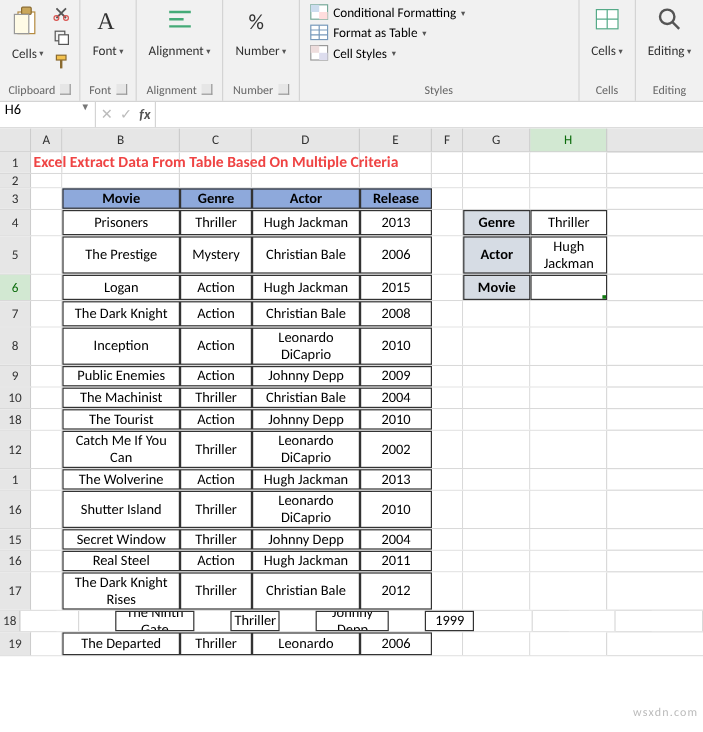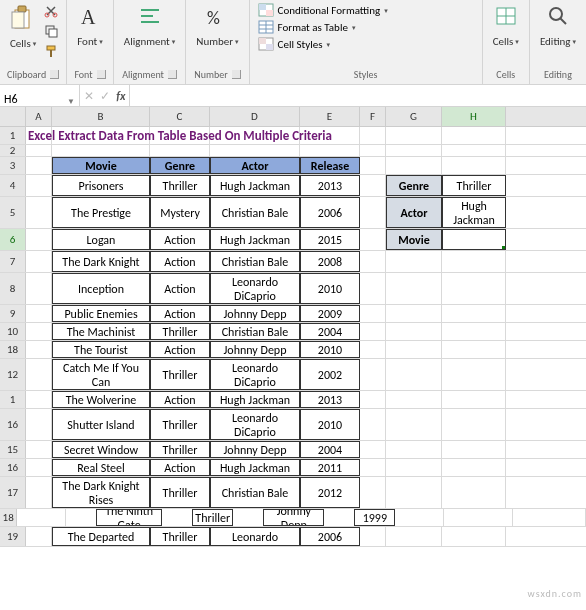--- a/index.html
+++ b/index.html
@@ -14,41 +14,41 @@
 .big-btn { display: flex; flex-direction: column; align-items: center; gap: 2px; padding: 2px 4px; cursor: pointer; }
 .big-btn .lbl { font-size: 11px; color: #333; display: flex; align-items: center; gap: 2px; }
 .drop-arrow { font-size: 7px; color: #555; }
 .ico { display: inline-block; }
 .mini-btn { width: 18px; height: 18px; display: flex; align-items: center; justify-content: center; cursor: pointer; border: 1px solid transparent; }
 .styles-col { display: flex; flex-direction: column; gap: 1px; font-size: 11px; }
 .styles-row { display: flex; align-items: center; gap: 4px; white-space: nowrap; cursor: pointer; padding: 1px 2px; }
 
 
 .fbar-row { display: flex; align-items: stretch; border-bottom: 1px solid #d4d4d4; height: 22px; background: #fff; }
-.namebox { width: 80px; border-right: 1px solid #d4d4d4; display: flex; align-items: flex-end; padding: 0 4px; font-size: 12px; }
+.namebox { width: 80px; border-right: 1px solid #d4d4d4; display: flex; align-items: flex-start; padding: 0 4px; font-size: 12px; }
 .namebox .nbdrop { margin-left: auto; font-size: 8px; color: #777; }
 .fx-btns { display: flex; align-items: center; border-right: 1px solid #d4d4d4; padding: 0 4px; gap: 6px; color: #bbb; }
 .fx-btns .fx { font-style: italic; color: #555; font-weight: bold; }
 .formula-input { flex: 1; padding: 0 6px; display: flex; align-items: center; }
 
 
 .grid-wrap { position: relative; overflow: hidden; }
 .colhdrs { display: flex; height: 20px; background: #e6e6e6; border-bottom: 1px solid #ccc; }
 .corner { width: 26px; border-right: 1px solid #ccc; background: #e6e6e6; }
 .colhdr { border-right: 1px solid #ccc; display: flex; align-items: center; justify-content: center; font-size: 11px; color: #333; background: #e6e6e6; }
 .colhdr.sel { background: #d2e8d2; color: #0b6b0b; }
 .row { display: flex; border-bottom: 1px solid #d9d9d9; }
 .rowhdr { width: 26px; background: #e6e6e6; border-right: 1px solid #ccc; display: flex; align-items: center; justify-content: center; font-size: 11px; color: #333; }
 .rowhdr.sel { background: #d2e8d2; color: #0b6b0b; }
 .cell { border-right: 1px solid #d9d9d9; display: flex; align-items: center; justify-content: center; font-size: 12px; text-align: center; padding: 1px 2px; overflow: hidden; background: #fff; }
 .cell.tbl { border: 1px solid #333; }
 .cell.hdr { background: #8ea9db; font-weight: bold; border: 1px solid #333; }
 .cell.lblhdr { background: #d6dce4; font-weight: bold; border: 1px solid #333; }
 .title-row .cell { justify-content: flex-start; }
-.title-text { color: #701a75; font-weight: bold; padding-left: 2px; }
+.title-text { color: #ef4444; font-weight: bold; padding-left: 2px; }
 .active { border: 2px solid #0e7a0d; position: relative; }
 .active::after { content: ''; position: absolute; right: -3px; bottom: -3px; width: 6px; height: 6px; background: #0e7a0d; }
 
 
 .cA{width:26px}.cB{width:98px}.cC{width:60px}.cD{width:90px}.cE{width:60px}.cF{width:26px}.cG{width:56px}.cH{width:64px}
 
 .watermark { position: absolute; right: 4px; bottom: 10px; font-size: 10px; color: #bbb; letter-spacing: 1px;}
 </style>
 </head>
 <body>

